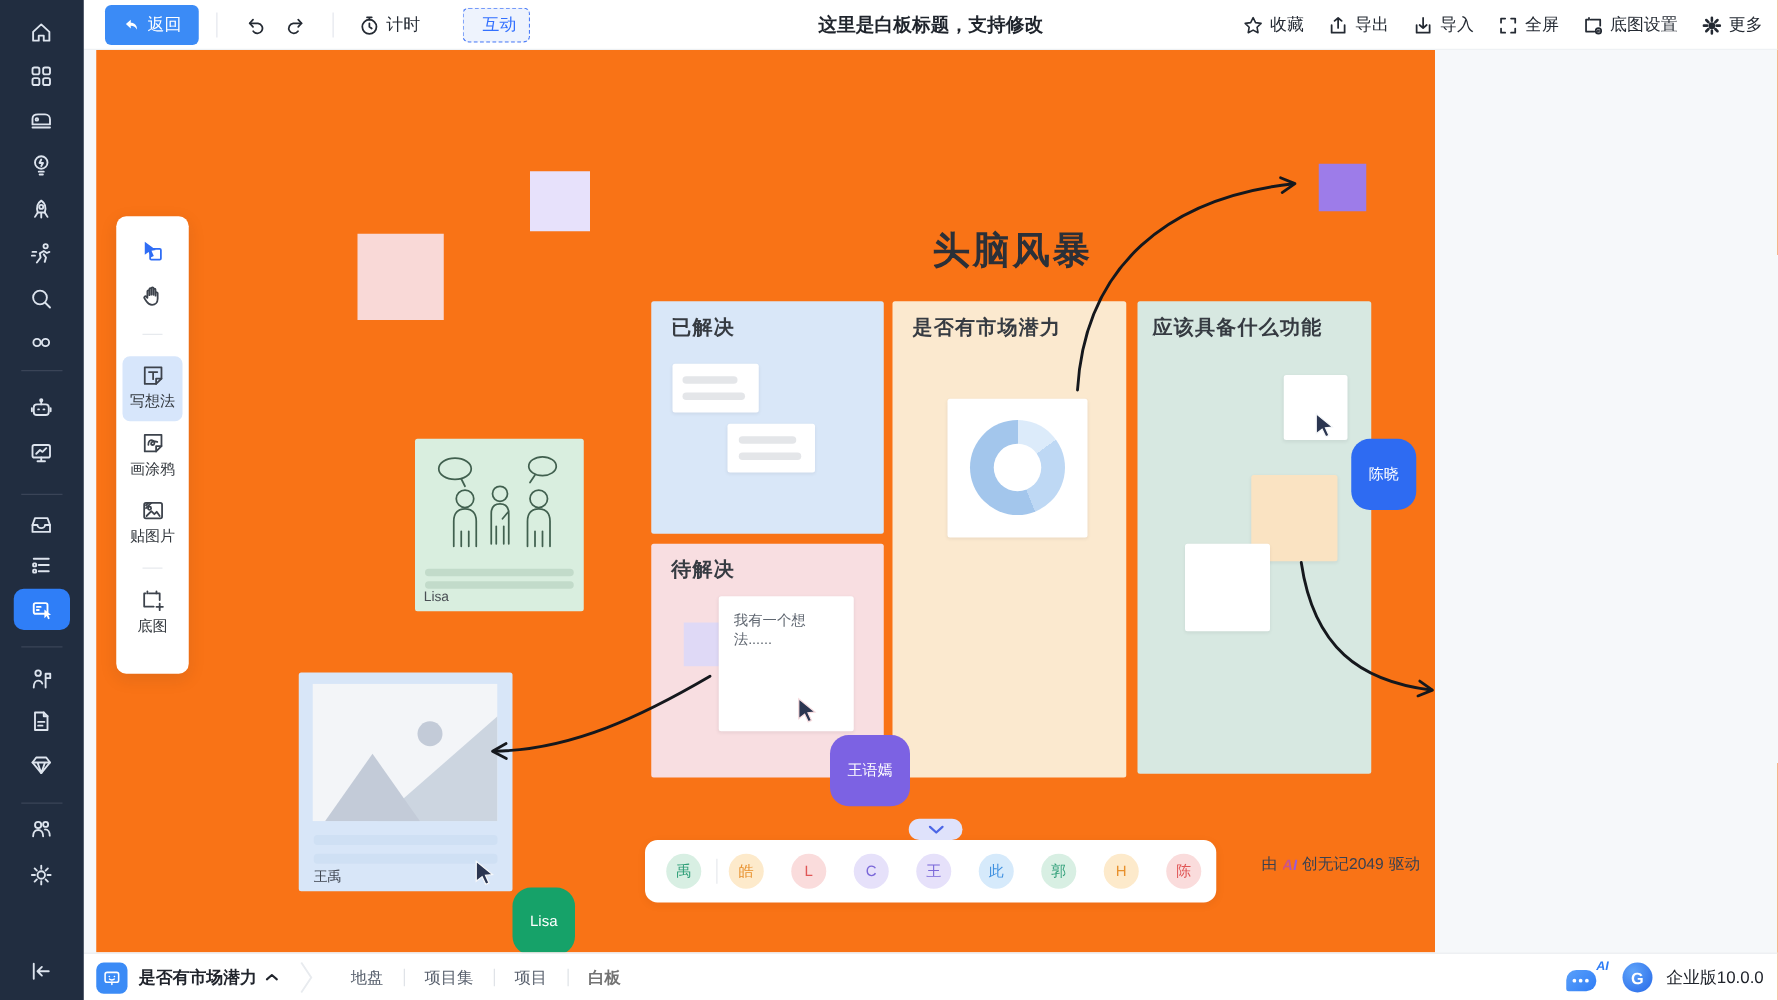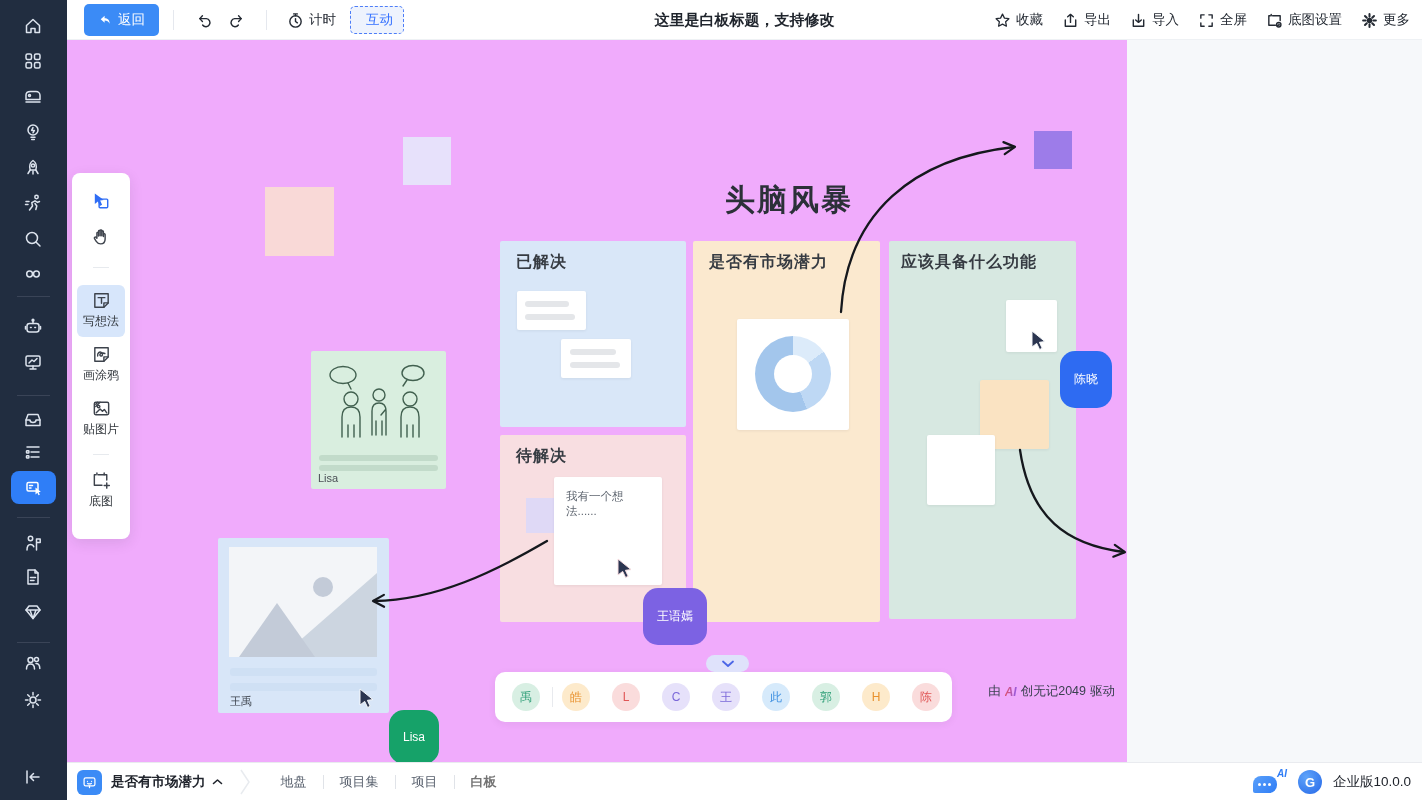--- a/index.html
+++ b/index.html
@@ -16,28 +16,28 @@
   .sb-div { position:absolute; left:17px; width:33px; height:1px; background:#3a4457; }
 
   
   #topbar { position:absolute; left:67px; top:0; width:1355px; height:40px; background:#ffffff; border-bottom:1px solid #eef1f4; z-index:30; }
   #tb-left { position:absolute; left:17px; top:0; height:40px; display:flex; align-items:center; }
   .back-btn { display:flex; align-items:center; gap:6px; width:75px; height:32px; justify-content:center; background:#3b8bf6; color:#fff; font-size:13.5px; border-radius:5px; cursor:pointer;font-family:Liberation Serif, serif; }
   .tb-div { width:1px; height:20px; background:#e5e8ee; margin:0 14px; }
   .tb-icon-btn { width:26px; height:26px; display:flex; align-items:center; justify-content:center; margin:0 3px; cursor:pointer; }
   .tb-icon-btn svg, .tb-act svg, .tb-lab svg { width:17px; height:17px; stroke:#242a33; fill:none; stroke-width:1.5; stroke-linecap:round; stroke-linejoin:round; }
   .tb-lab { display:flex; align-items:center; gap:5px; font-size:13.5px; color:#242a33; margin:0 6px; cursor:pointer; }
-  .interact-btn { display:flex; align-items:center; gap:5px; font-size:13.5px; color:#3370ff; border:1px dashed #4d7df7; background:#eef3fd; border-radius:5px; padding:4px 10px; margin-left:8px; cursor:pointer; }
+  .interact-btn { display:flex; align-items:center; gap:5px; font-size:13.5px; color:#3370ff; border:1px dashed #4d7df7; background:#eef3fd; border-radius:5px; padding:4px 10px; margin-left:28px; cursor:pointer; }
   .interact-btn svg { stroke:#3370ff; }
   #tb-title { position:absolute; left:50%; top:0; transform:translateX(-50%); height:40px; display:flex; align-items:center; font-size:15px; font-weight:bold; color:#1f242c; white-space:nowrap; cursor:text; }
   #tb-right { position:absolute; right:12px; top:0; height:40px; display:flex; align-items:center; gap:19px; }
   .tb-act { display:flex; align-items:center; gap:5px; font-size:13.5px; color:#242a33; cursor:pointer; white-space:nowrap; }
 
   
-  #canvas { position:absolute; left:56px; top:40px; width:1071px; height:722px; background:#f0abfc; overflow:hidden; }
+  #canvas { position:absolute; left:77px; top:40px; width:1071px; height:722px; background:#f97316; overflow:hidden; }
   
 
   .decor { position:absolute; }
   #arrows { position:absolute; left:0; top:0; width:1355px; height:722px; pointer-events:none; }
 
   #board-title { position:absolute; left:633px; top:140px; width:200px; text-align:center; font-size:30px; font-weight:bold; color:#2b3038; letter-spacing:2px; }
 
   .col { position:absolute; border-radius:2px; }
   .col-label { position:absolute; left:16px; top:11px; font-size:16px; font-weight:bold; color:#363b42; letter-spacing:1px; }
   .card { position:absolute; background:#ffffff; border-radius:2px; box-shadow:0 1px 3px rgba(31,35,41,.07); }

